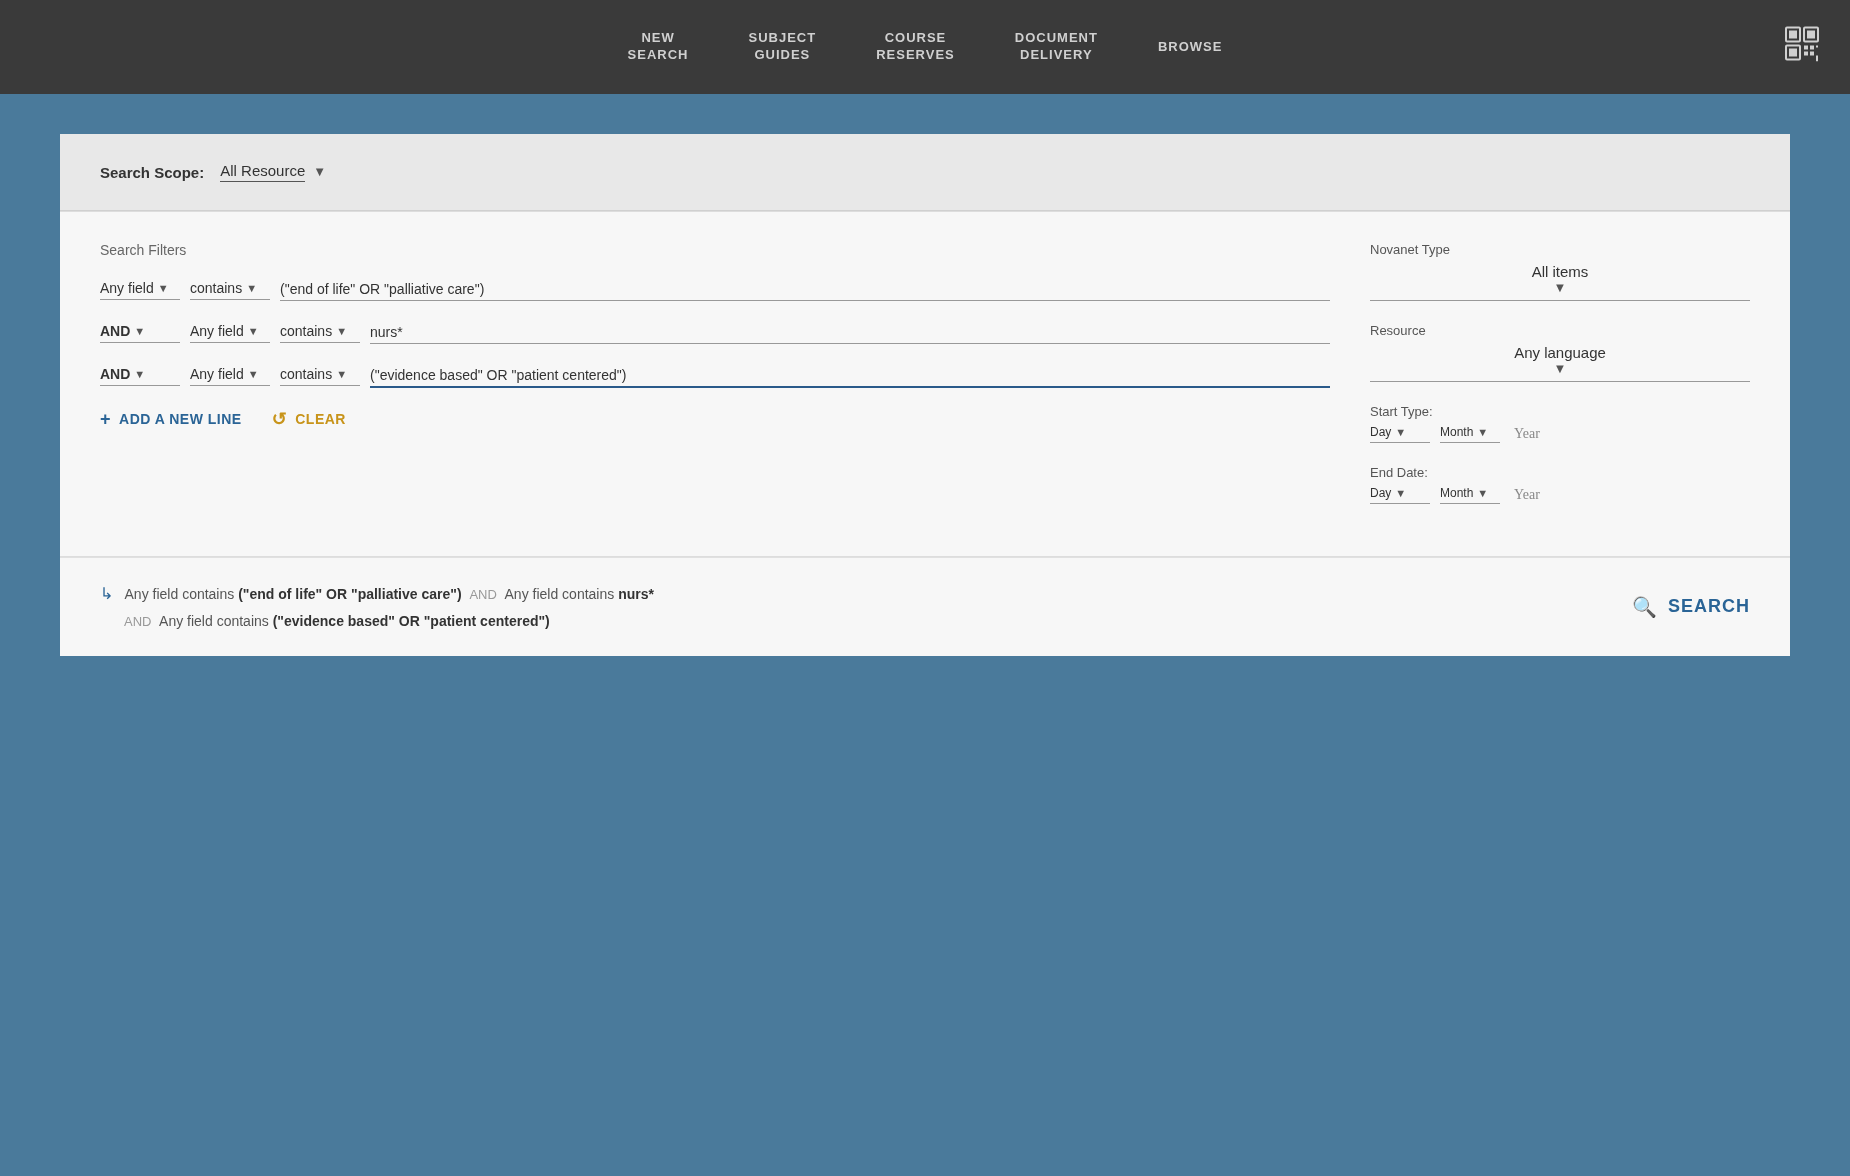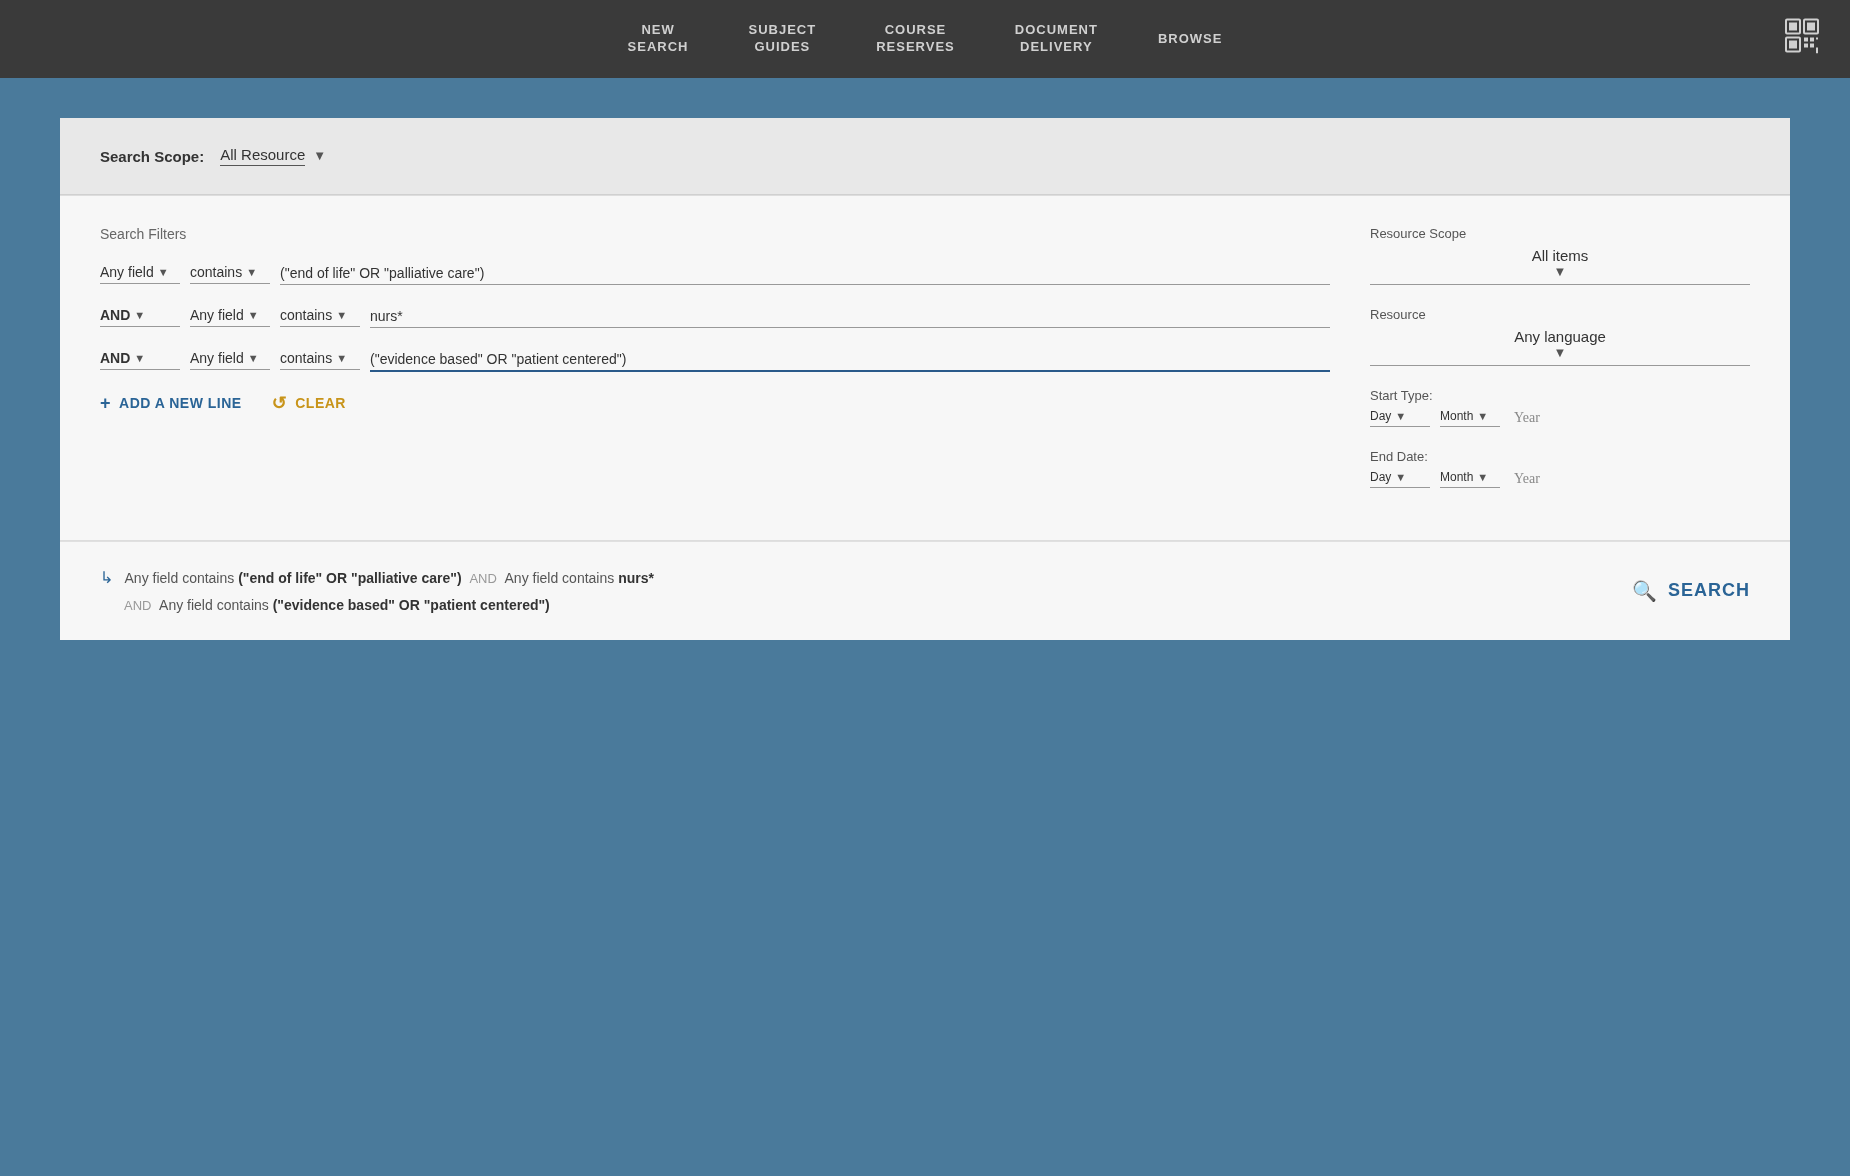--- a/index.html
+++ b/index.html
@@ -9,21 +9,21 @@
       min-height: 1176px;
       width: 1850px;
     }
 
     
     .nav-bar {
       background: #3a3a3a;
       display: flex;
       align-items: center;
       justify-content: center;
-      height: 78px;
+      height: 94px;
       position: relative;
     }
     .nav-items {
       display: flex;
       gap: 60px;
       align-items: center;
     }
     .nav-item {
       color: #d0d0d0;
       font-family: Arial, sans-serif;
@@ -409,21 +409,21 @@
           <div class="clear-btn">
             <span class="clear-icon">↺</span>
             <span>CLEAR</span>
           </div>
         </div>
       </div>
 
       <div class="filters-right">
 
         <div class="right-filter-group">
-          <div class="right-filter-label">Resource Scope</div>
+          <div class="right-filter-label">Novanet Type</div>
           <div class="right-filter-select">
             <span class="right-filter-select-text">All items</span>
             <span class="right-filter-select-arrow">▼</span>
           </div>
         </div>
 
         <div class="right-filter-group">
           <div class="right-filter-label">Resource</div>
           <div class="right-filter-select">
             <span class="right-filter-select-text">Any language</span>

